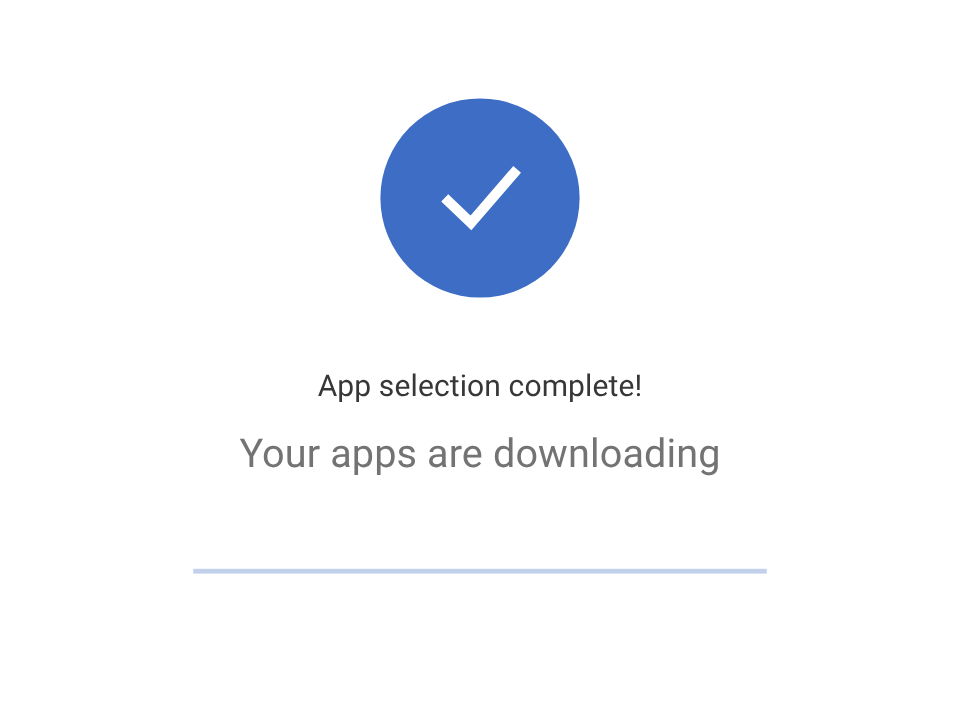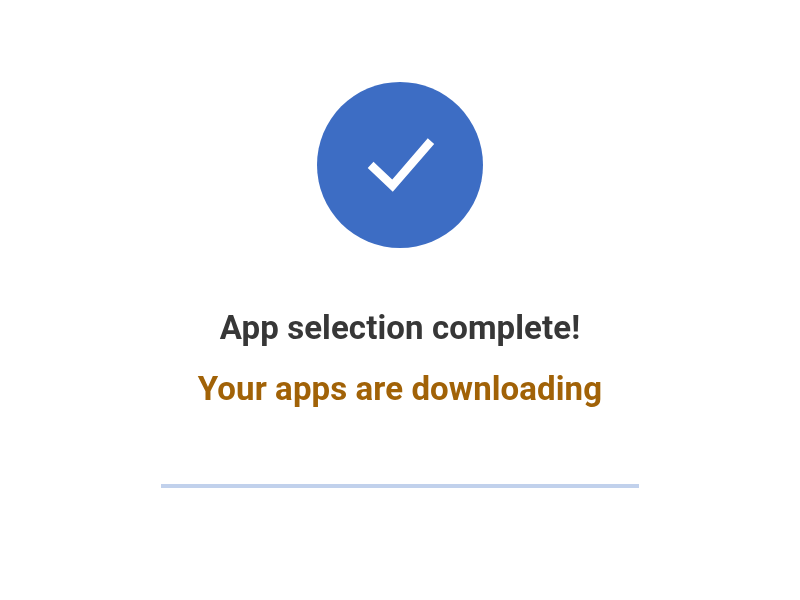--- a/index.html
+++ b/index.html
@@ -28,30 +28,30 @@
       align-items: center;
       justify-content: center;
     }
     .badge svg {
       width: 94px;
       height: 94px;
       display: block;
     }
     .title {
       margin-top: 60px;
-      font-size: 33px;
-      font-weight: 700;
+      font-size: 25px;
+      font-weight: 400;
       color: #373737;
       letter-spacing: 0.1px;
     }
     .subtitle {
       margin-top: 22px;
       font-size: 33px;
-      font-weight: 700;
-      color: #a16207;
+      font-weight: 400;
+      color: #737373;
       letter-spacing: 0.1px;
     }
     .progress-track {
       margin-top: 76px;
       width: 478px;
       height: 4px;
       background: #c1d1ec;
     }
   </style>
 </head>

